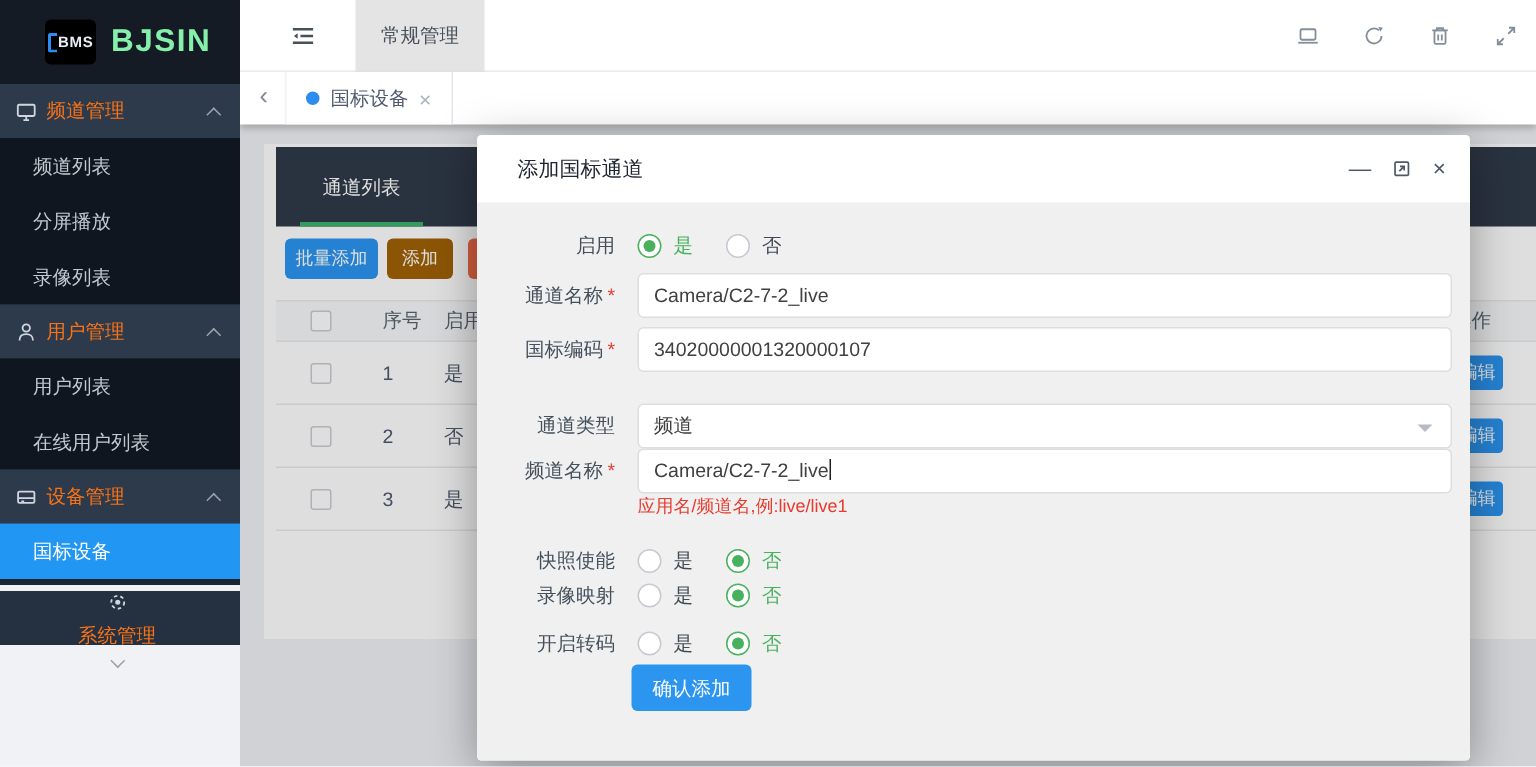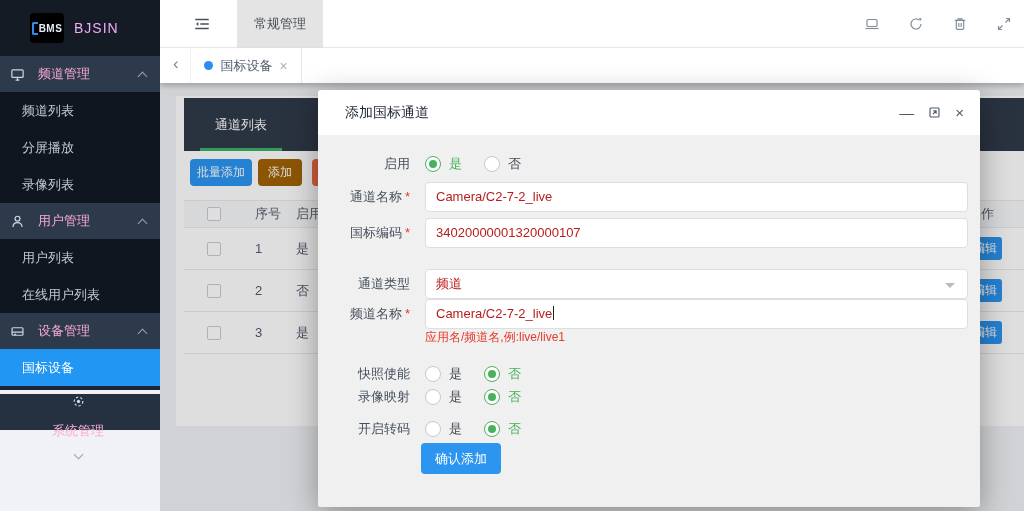--- a/index.html
+++ b/index.html
@@ -9,24 +9,24 @@
 
   
   .sidebar { position:absolute; left:0; top:0; width:160px; height:390px;
              background:#1b2633; z-index:3; }
   .logo { height:56px; background:#141b24; display:flex; align-items:center;
           padding-left:30px; gap:10px; }
   .logo-badge { width:34px; height:30px; background:#000; border-radius:4px;
                 display:flex; align-items:center; justify-content:center; gap:1px; }
   .logo-bracket { width:6px; height:13px; border:2px solid #2d8cf0; border-right:none; border-radius:2px 0 0 2px; }
   .logo-badge-text { color:#e8eef4; font-size:10px; font-weight:bold; letter-spacing:0.5px; }
-  .logo-name { color:#f0abfc; font-size:14px; font-weight:normal; letter-spacing:1px; }
+  .logo-name { color:#86efac; font-size:21px; font-weight:bold; letter-spacing:1px; }
 
   .nav-group { height:36px; background:#2d3a4b; display:flex; align-items:center;
-               padding:0 14px 0 10px; gap:13px; color:#f9a8d4; font-size:13px; cursor:pointer; }
+               padding:0 14px 0 10px; gap:6px; color:#f97316; font-size:13px; cursor:pointer; }
   .nav-group.dim { background:#253140; }
   .nav-group .glabel { flex:1; }
   .gicon { width:15px; height:15px; stroke:#cfd6de; fill:none; stroke-width:1.3; flex:none; }
   .chev { width:7px; height:7px; border-left:1.5px solid #9aa3ad; border-bottom:1.5px solid #9aa3ad;
           flex:none; margin-top:3px; }
   .chev.up   { transform:rotate(135deg); margin-top:5px; }
   .chev.down { transform:rotate(-45deg); margin-top:-2px; }
 
   .submenu { background:#10161f; }
   .nav-item { height:37px; display:flex; align-items:center; padding-left:22px;
@@ -101,21 +101,21 @@
   .m-icons svg { width:13px; height:13px; stroke:currentColor; fill:none; stroke-width:1.4; cursor:pointer; }
   .m-body { position:absolute; top:45px; left:0; right:0; bottom:0; background:#f0f0f0;
             border-radius:0 0 3px 3px; }
 
   .frow { position:absolute; left:0; right:0; height:30px; }
   .flabel { position:absolute; left:0; width:92px; text-align:right; line-height:30px;
             font-size:13px; color:#46505c; }
   .req { color:#e83a2d; font-style:normal; margin-left:3px; }
   .finput { position:absolute; left:107px; top:0; width:543px; height:30px; background:#fff;
             border:1px solid #dcdee2; border-radius:4px; line-height:28px; padding:0 10px;
-            font-size:13px; color:#b91c1c; white-space:nowrap; overflow:hidden; cursor:text; }
+            font-size:13px; color:#404040; white-space:nowrap; overflow:hidden; cursor:text; }
   .caret { display:inline-block; width:1px; height:14px; background:#222; margin-left:1px;
            vertical-align:-2px; }
   .fselect { cursor:pointer; }
   .sel-caret { position:absolute; right:12px; top:13px; width:0; height:0;
                border-left:5px solid transparent; border-right:5px solid transparent;
                border-top:5px solid #b6bcc4; }
   .fhint { position:absolute; left:107px; font-size:12px; color:#e83a2d; line-height:14px; }
 
   .rgroup { position:absolute; left:107px; top:0; height:30px; display:flex; align-items:center; }
   .radio { display:flex; align-items:center; gap:8px; cursor:pointer; }

